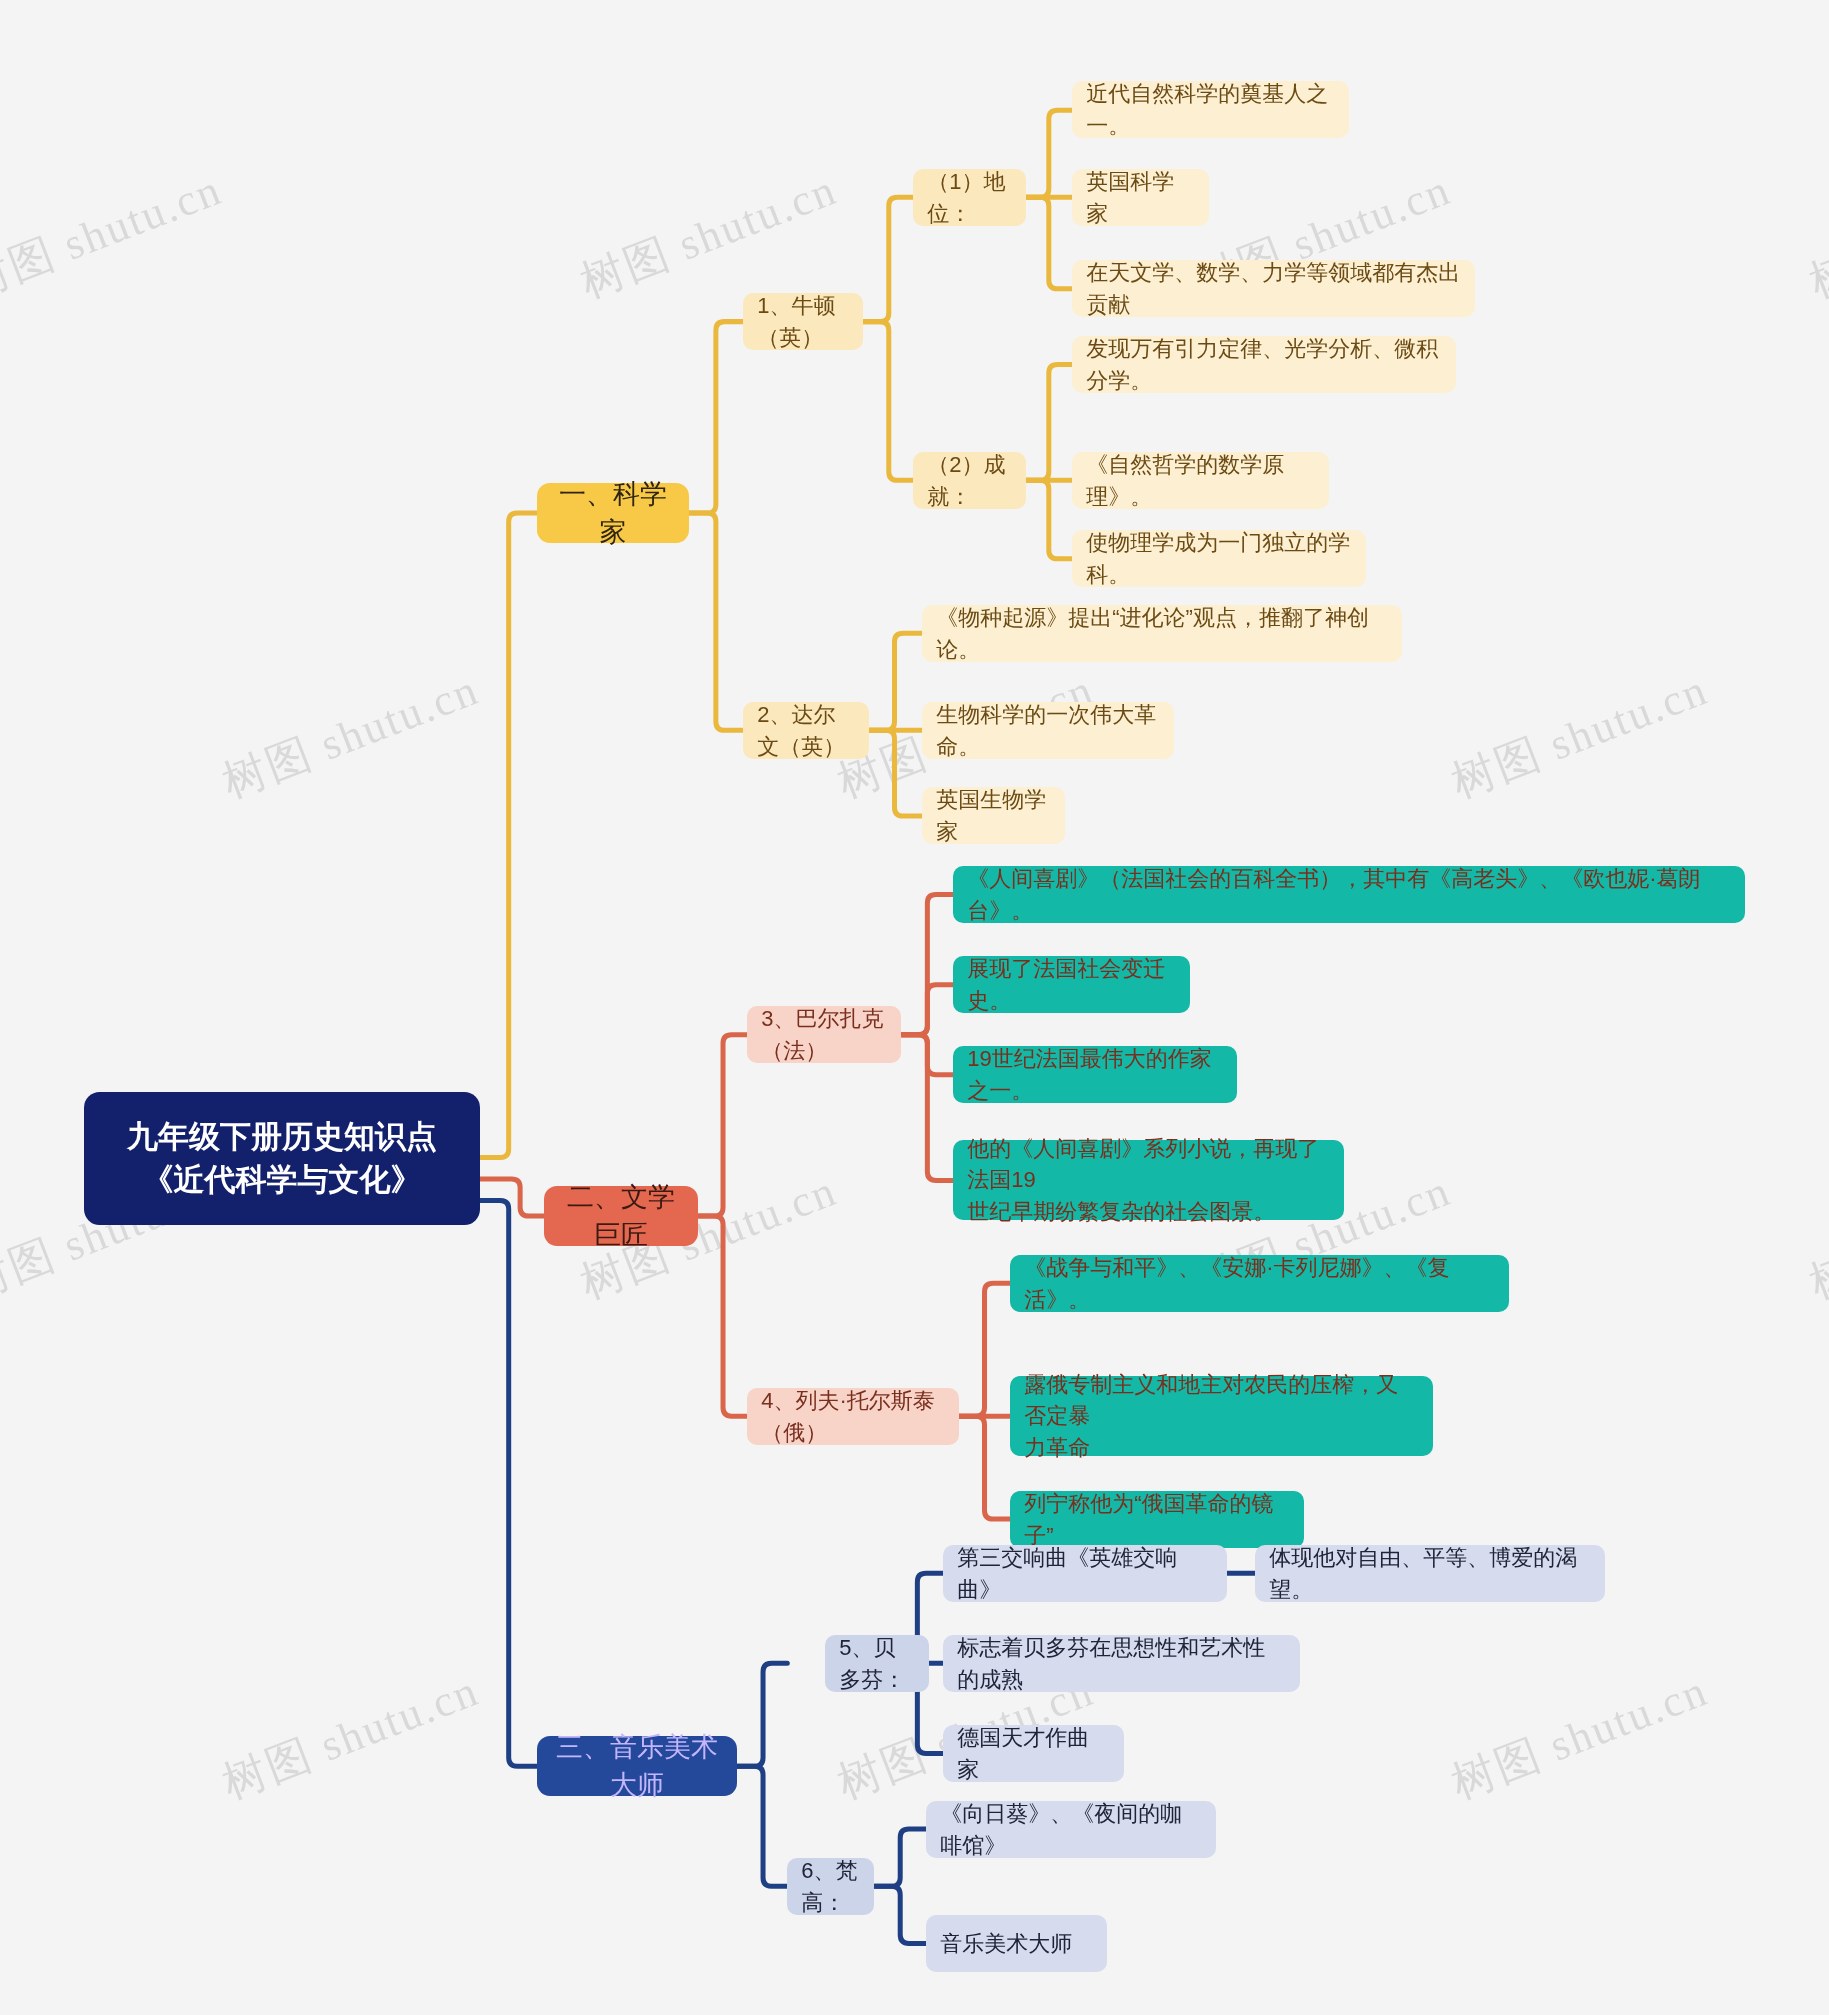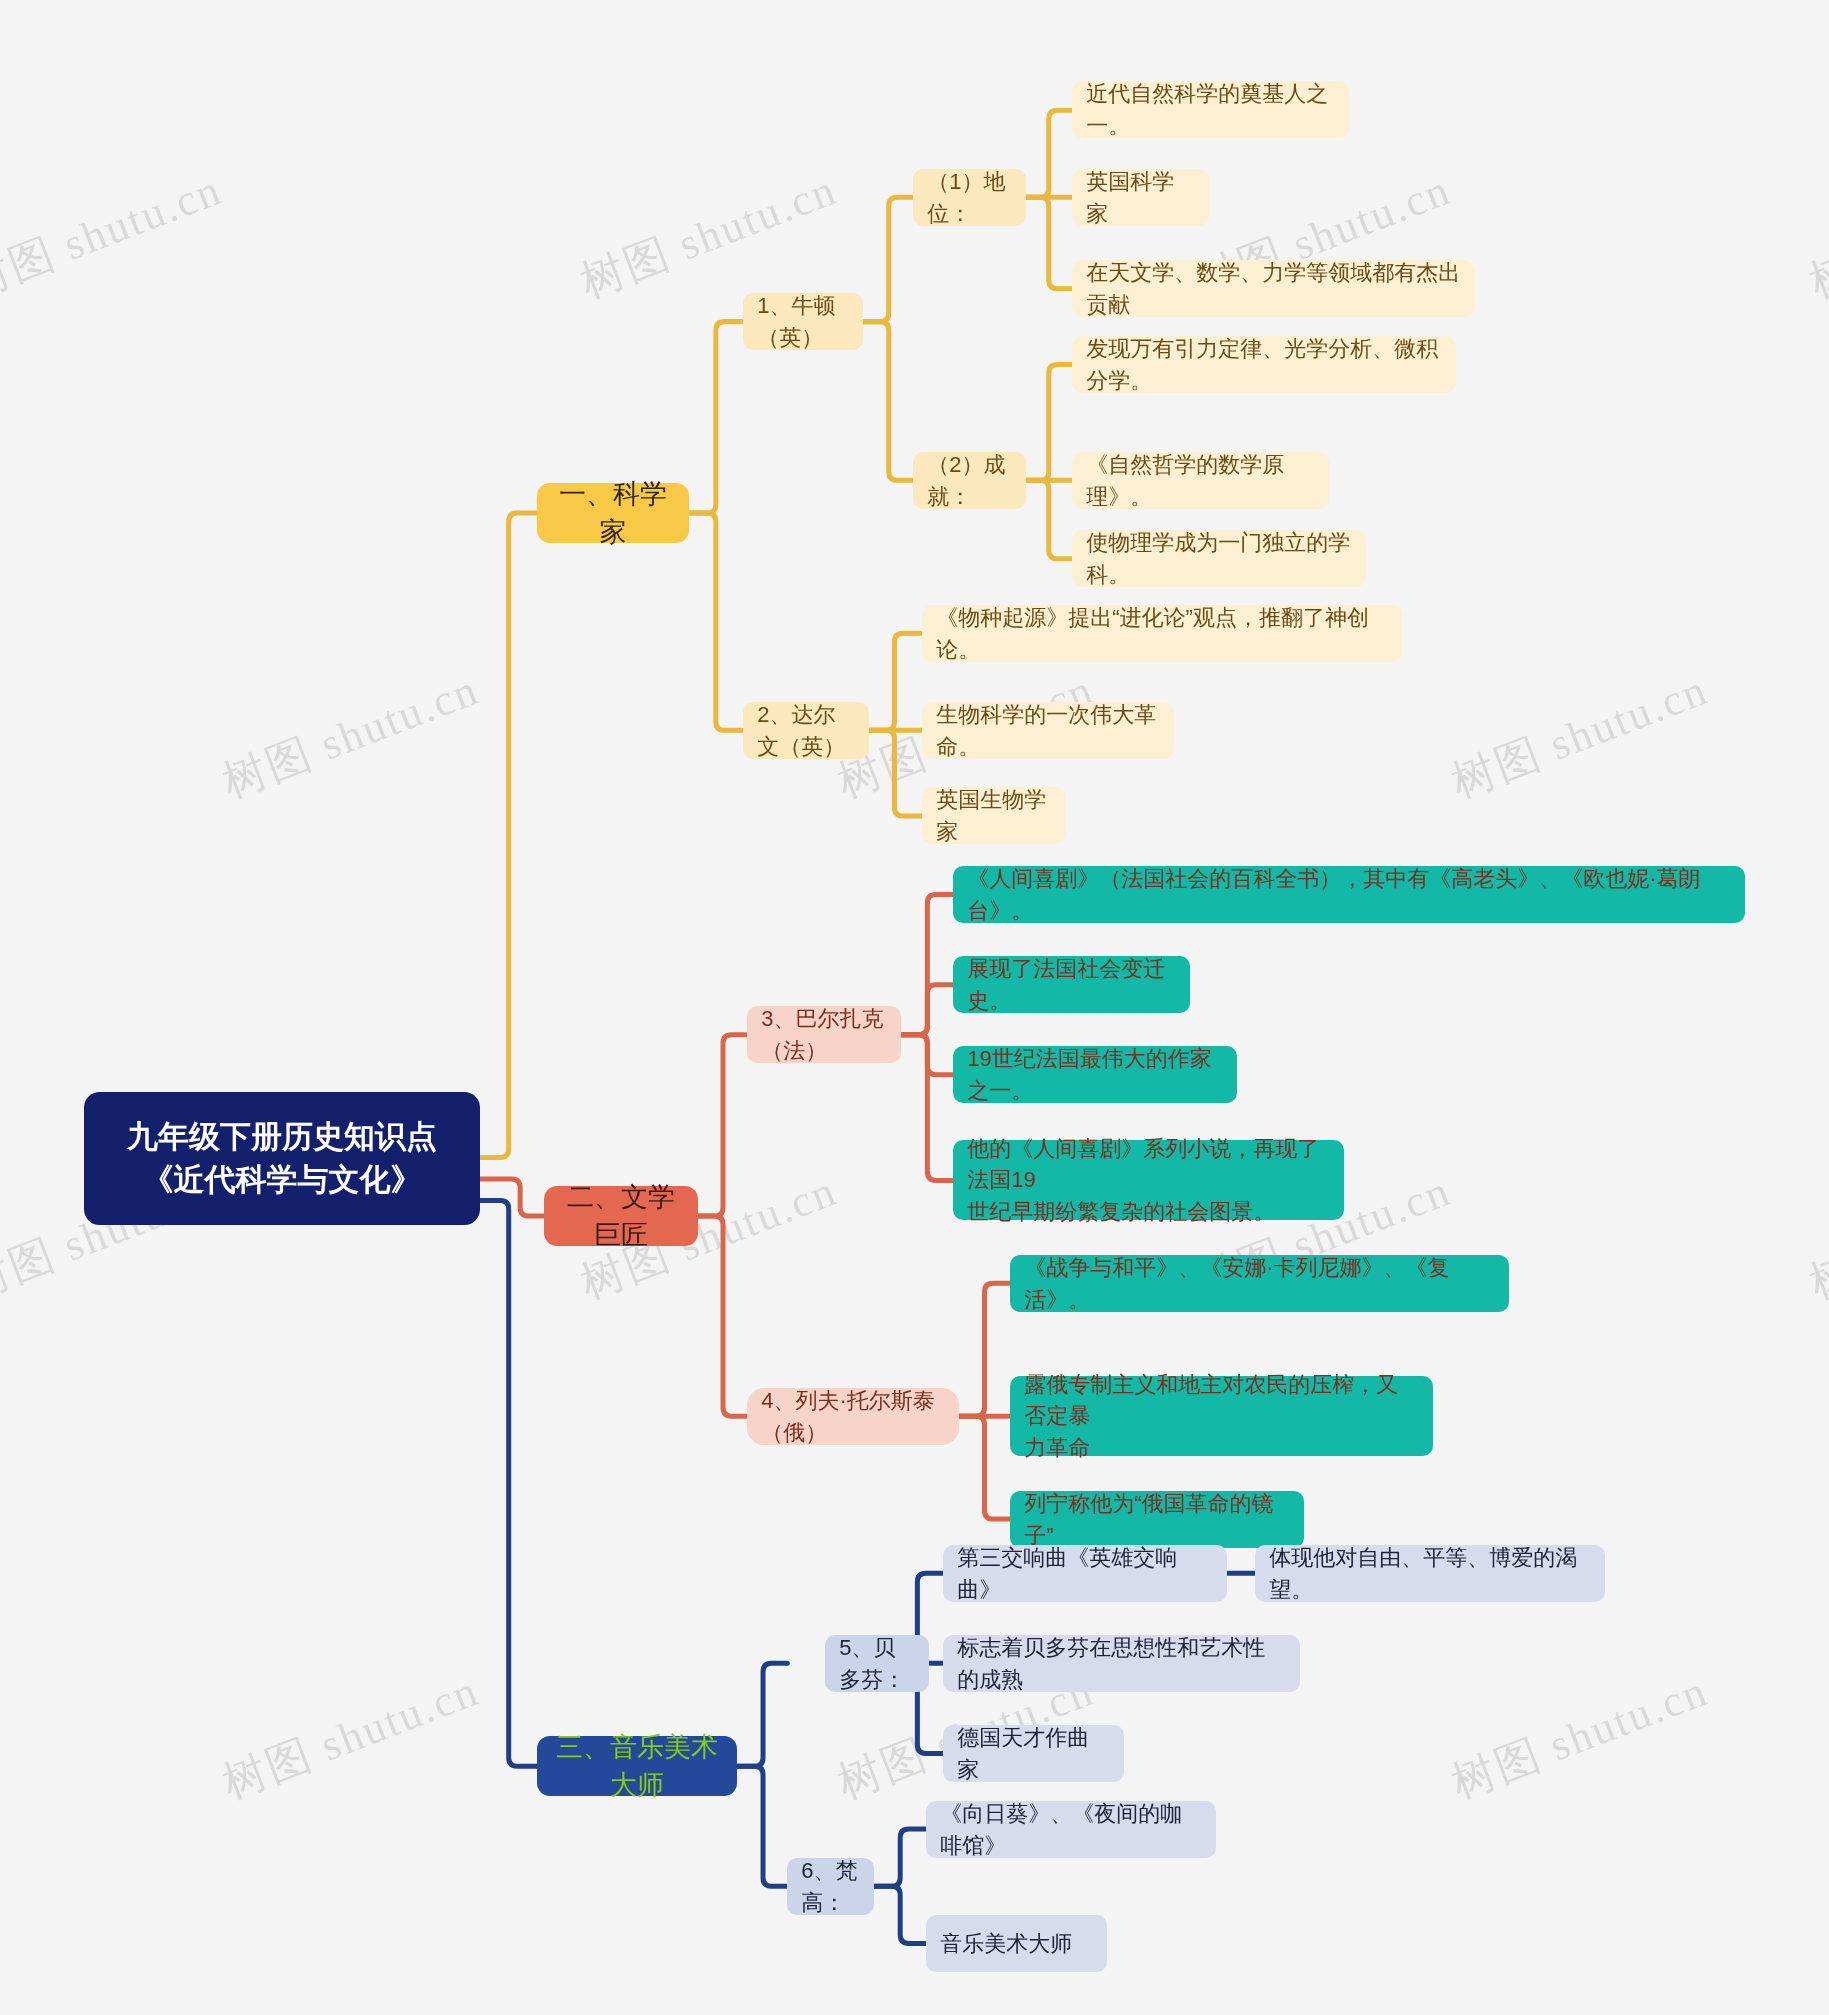--- a/index.html
+++ b/index.html
@@ -46,21 +46,21 @@
     line-height:1.38;
     padding:18.6px 21.4px;
   }
   
   .n-branch{
     font-size:27px;border-radius:13px;padding:11.4px 18.6px;
     justify-content:center;text-align:center;
   }
   .b-yellow{background:#f7c947;color:#2f2410;}
   .b-coral{background:#e4684f;color:#3a1a12;}
-  .b-blue{background:#24499a;color:#84cc16;}
+  .b-blue{background:#24499a;color:#c4b5fd;}
   
   .t-yellow{background:#fdf0d2;color:#6b4a14;}
   .t-yellow-d{background:#fbe8bd;color:#6b4a14;}
   .t-coral{background:#14b8a6;color:#7a2f1e;}
   .t-coral-d{background:#f7d3c8;color:#7a2f1e;}
   .t-blue{background:#d6dced;color:#20243a;}
   .t-blue-d{background:#ccd4ea;color:#20243a;}
 </style>
 </head>
 <body>
@@ -157,21 +157,21 @@
 
   <div class="node n-branch b-coral" style="left:544px;top:1186px;width:154px;height:60px;">二、文学巨匠</div>
 
   <div class="node t-coral-d" style="left:747px;top:1006px;width:154px;height:57px;">3、巴尔扎克（法）</div>
   <div class="node t-coral" style="left:953px;top:866px;width:792px;height:57px;">《人间喜剧》（法国社会的百科全书），其中有《高老头》、《欧也妮·葛朗台》。</div>
   <div class="node t-coral" style="left:953px;top:956px;width:237px;height:57px;">展现了法国社会变迁史。</div>
   <div class="node t-coral" style="left:953px;top:1046px;width:284px;height:57px;">19世纪法国最伟大的作家之一。</div>
   <div class="node t-coral" style="left:953px;top:1140px;width:391px;height:80px;">他的《人间喜剧》系列小说，再现了法国19
 世纪早期纷繁复杂的社会图景。</div>
 
-  <div class="node t-coral-d" style="left:747px;top:1388px;width:212px;height:57px;border-radius:17px;">4、列夫·托尔斯泰（俄）</div>
+  <div class="node t-coral-d" style="left:747px;top:1388px;width:212px;height:57px;">4、列夫·托尔斯泰（俄）</div>
   <div class="node t-coral" style="left:1010px;top:1255px;width:499px;height:57px;">《战争与和平》、《安娜·卡列尼娜》、《复活》。</div>
   <div class="node t-coral" style="left:1010px;top:1491px;width:294px;height:57px;">列宁称他为“俄国革命的镜子”</div>
   <div class="node t-coral" style="left:1010px;top:1376px;width:423px;height:80px;">露俄专制主义和地主对农民的压榨，又否定暴
 力革命</div>
 
   <div class="node n-branch b-blue" style="left:537px;top:1736px;width:200px;height:60px;">三、音乐美术大师</div>
 
   <div class="node t-blue-d" style="left:825px;top:1635px;width:104px;height:57px;">5、贝多芬：</div>
   <div class="node t-blue" style="left:943px;top:1545px;width:284px;height:57px;">第三交响曲《英雄交响曲》</div>
   <div class="node t-blue" style="left:1255px;top:1545px;width:350px;height:57px;">体现他对自由、平等、博爱的渴望。</div>

